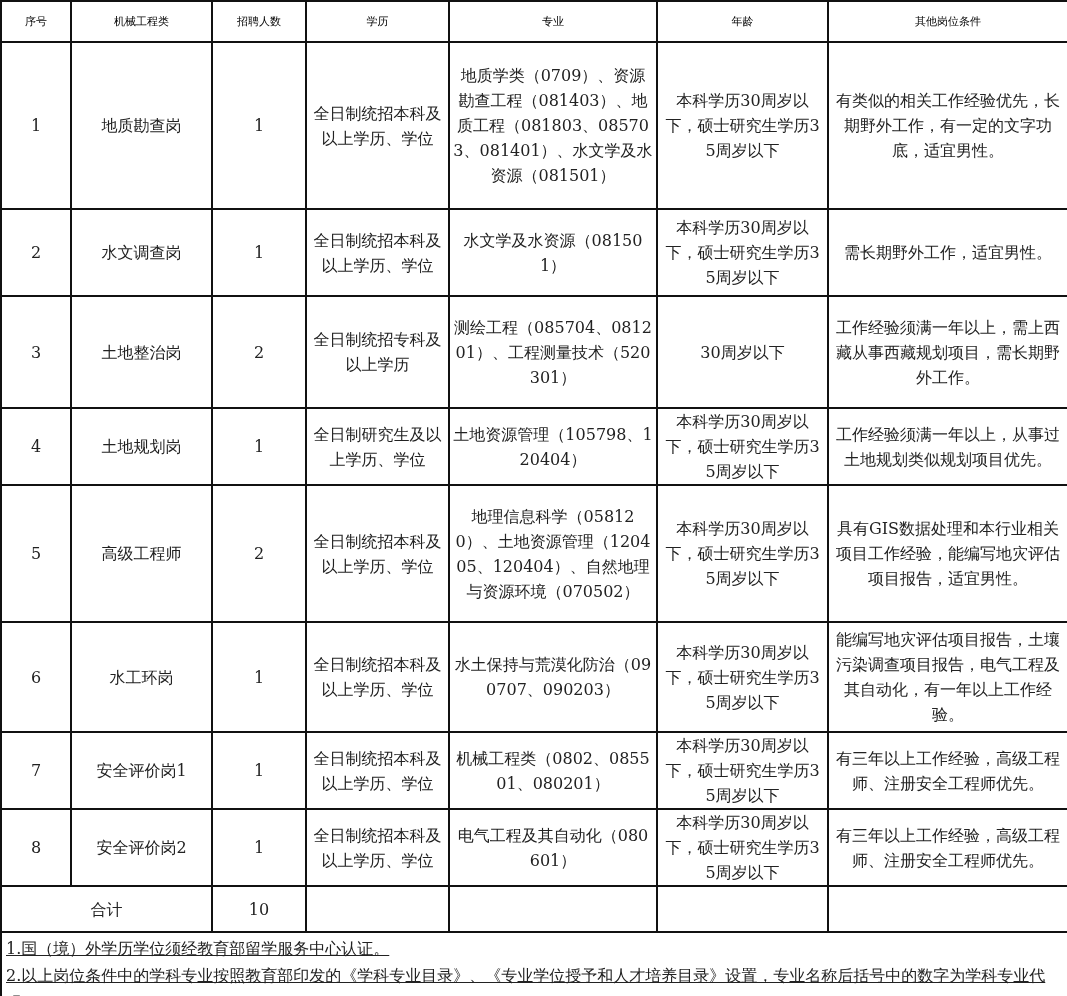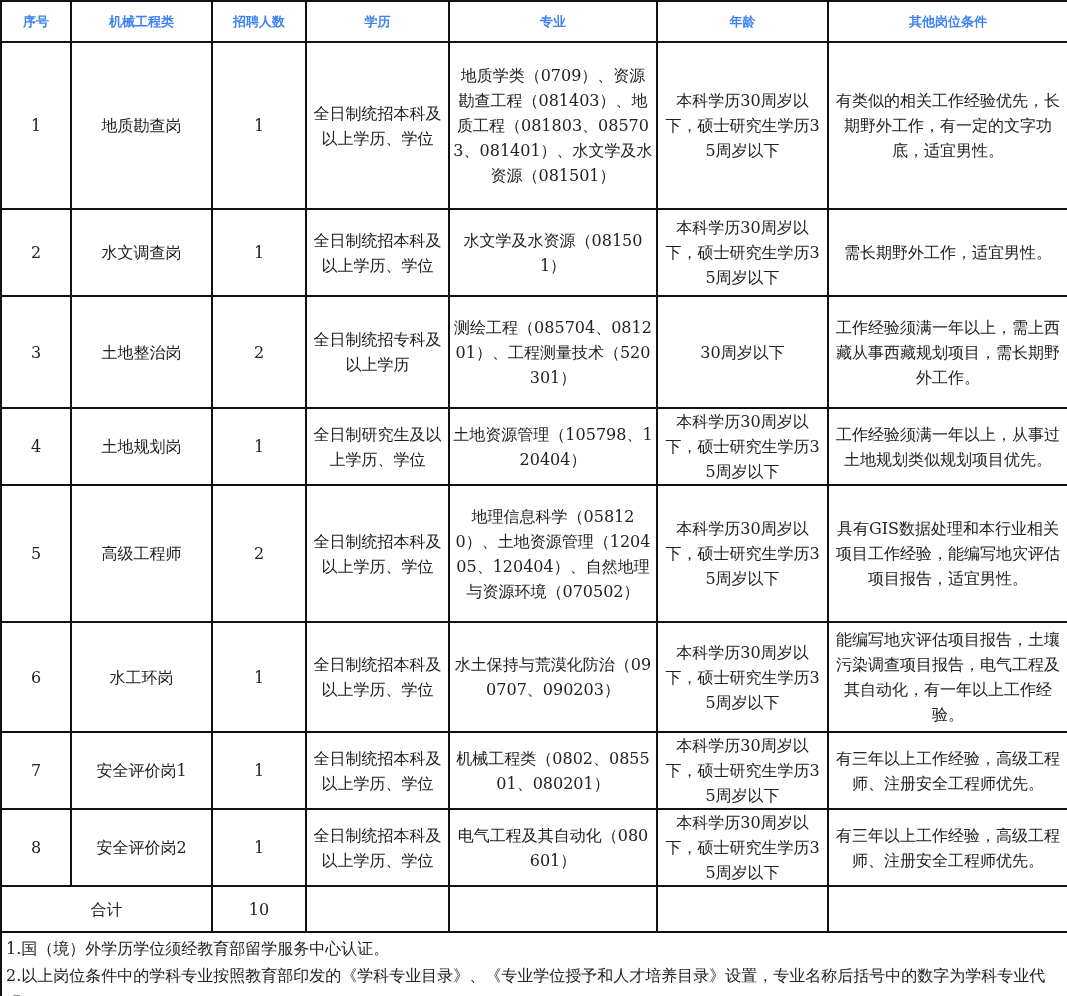--- a/index.html
+++ b/index.html
@@ -13,23 +13,23 @@
     font-size: 16px;
   }
   td, th {
     border: 2px solid #111;
     text-align: center;
     vertical-align: middle;
     padding: 0 3px;
     line-height: 25px;
     word-break: break-all;
   }
-  th { font-weight: bold; font-size: 13px; height: 39px; color: #3b82f6; }
+  th { font-weight: normal; font-size: 11px; height: 39px; color: #000000; }
   .notes { text-align: left; line-height: 27px; padding: 2px 4px; }
-  .notes div { white-space: normal; }
+  .notes div { white-space: normal; text-decoration: underline; }
 </style>
 </head>
 <body>
 
 <table>
   <colgroup>
     <col style="width:70px">
     <col style="width:141px">
     <col style="width:94px">
     <col style="width:143px">

